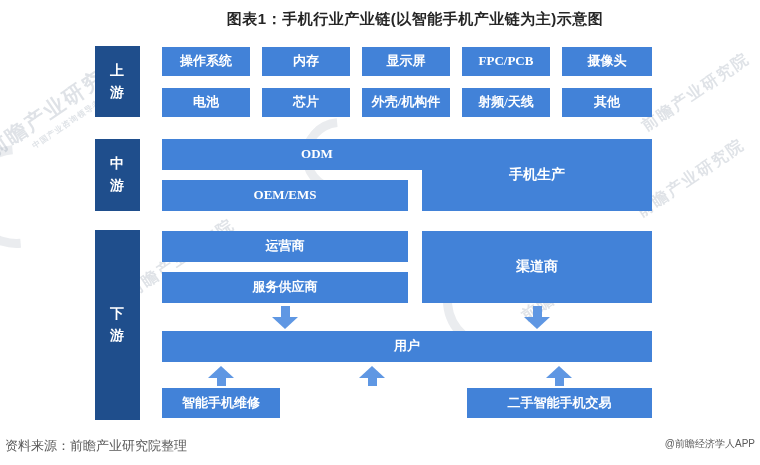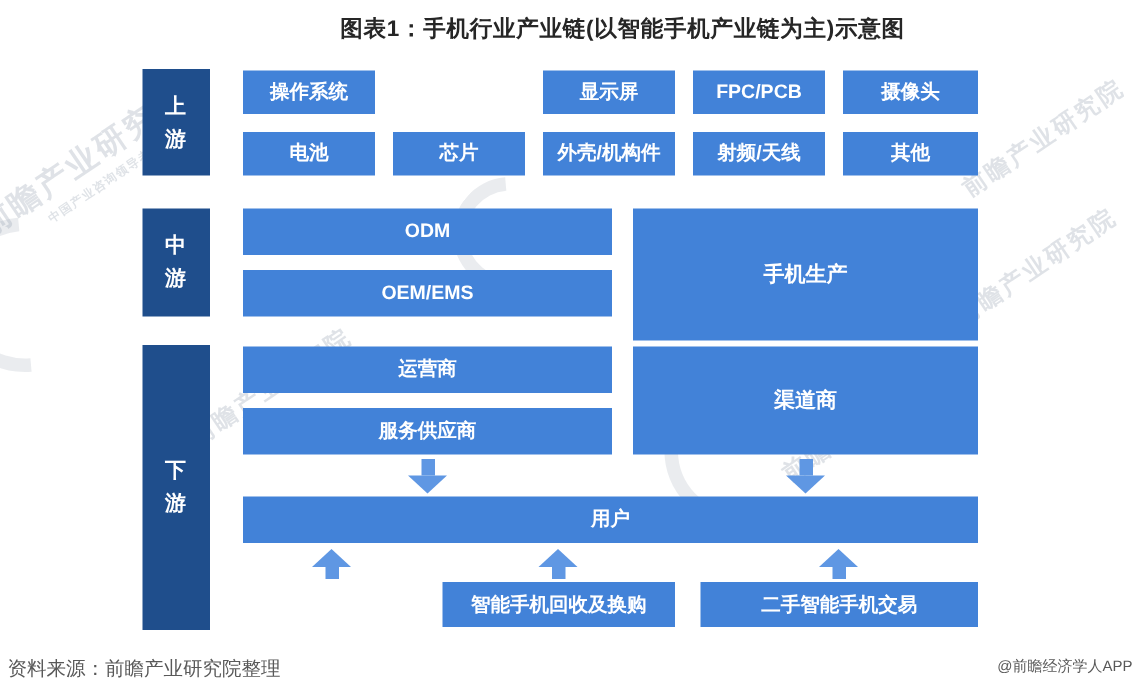--- a/index.html
+++ b/index.html
@@ -2,44 +2,44 @@
 <html style="--navy: #1f4e8c; --box_blue: #4282d8; --arrow_blue: #5f97e3; --title_text: #262626; --footer_text: #595959;"><head>
 <meta charset="utf-8">
 <style>
   html,body{margin:0;padding:0;}
   body{font-family:"Liberation Sans","DejaVu Sans",sans-serif;background:#ffffff;}
   .canvas{position:relative;width:760px;height:465px;background:#fff;overflow:hidden;}
   .title{position:absolute;left:0;top:10px;width:760px;text-align:center;
          font-size:15px;font-weight:bold;color:var(--title_text,#262626);letter-spacing:0.5px;padding-left:35px;}
   .box{position:absolute;background:var(--box_blue,#4282d8);color:#fff;font-weight:bold;
        font-size:13px;display:flex;align-items:center;justify-content:center;
-       text-align:center;line-height:1.1;}
+       text-align:center;line-height:1.1;font-family:Liberation Serif, serif;}
   .stage{position:absolute;background:var(--navy,#1f4e8c);color:#fff;font-weight:bold;
          font-size:14px;display:flex;flex-direction:column;align-items:center;
          justify-content:center;line-height:1.55;letter-spacing:1px;}
   .stage-up{left:95px;top:46px;width:45px;height:71px;}
   .stage-mid{left:95px;top:139px;width:45px;height:72px;}
   .stage-down{left:95px;top:230px;width:45px;height:190px;}
 
   
   .u10{left:162px;top:47px;width:88px;height:29px;}
   .u11{left:262px;top:47px;width:88px;height:29px;}
   .u12{left:362px;top:47px;width:88px;height:29px;}
   .u13{left:462px;top:47px;width:88px;height:29px;}
   .u14{left:562px;top:47px;width:90px;height:29px;}
   .u20{left:162px;top:88px;width:88px;height:29px;}
   .u21{left:262px;top:88px;width:88px;height:29px;}
   .u22{left:362px;top:88px;width:88px;height:29px;}
   .u23{left:462px;top:88px;width:88px;height:29px;}
   .u24{left:562px;top:88px;width:90px;height:29px;}
 
   
-  .odm{left:162px;top:139px;width:246px;height:31px;}
+  .odm{left:162px;top:139px;width:246px;height:31px;padding-left:32px;}
   .oem{left:162px;top:180px;width:246px;height:31px;}
-  .prod{left:422px;top:139px;width:230px;height:88px;font-size:14px;}
+  .prod{left:422px;top:139px;width:230px;height:72px;font-size:14px;}
 
   
   .carrier{left:162px;top:231px;width:246px;height:31px;}
   .service{left:162px;top:272px;width:246px;height:31px;}
   .channel{left:422px;top:231px;width:230px;height:72px;font-size:14px;}
   .user{left:162px;top:331px;width:490px;height:31px;}
   .am0{left:162px;top:388px;width:118px;height:30px;}
   .am1{left:295px;top:388px;width:155px;height:30px;}
   .am2{left:467px;top:388px;width:185px;height:30px;text-align:right;}
 
@@ -113,20 +113,21 @@
   <div class="stage stage-mid">
       <span>中</span>
       <span>游</span>
     </div>
   <div class="stage stage-down">
       <span>下</span>
       <span>游</span>
     </div>
 
   <div class="box u10">操作系统</div>
+  <div class="box u11">内存</div>
   <div class="box u12">显示屏</div>
   <div class="box u13">FPC/PCB</div>
   <div class="box u14">摄像头</div>
   <div class="box u21">芯片</div>
   <div class="box u20">电池</div>
   <div class="box u23">射频/天线</div>
   <div class="box u22">外壳/机构件</div>
   <div class="box u24">其他</div>
 
   <div class="box odm">ODM</div>
@@ -154,18 +155,18 @@
     </div>
   <div class="arrow up ua2">
       <div class="head"></div>
       <div class="stem"></div>
     </div>
   <div class="arrow up ua3">
       <div class="head"></div>
       <div class="stem"></div>
     </div>
 
-  <div class="box am1">智能手机回收及换购</div>
+  <div class="box am0">智能手机维修</div>
   <div class="box am2">二手智能手机交易</div>
 
   <div class="src">资料来源：前瞻产业研究院整理</div>
   <div class="credit">@前瞻经济学人APP</div>
 </div>
 
 </body></html>

